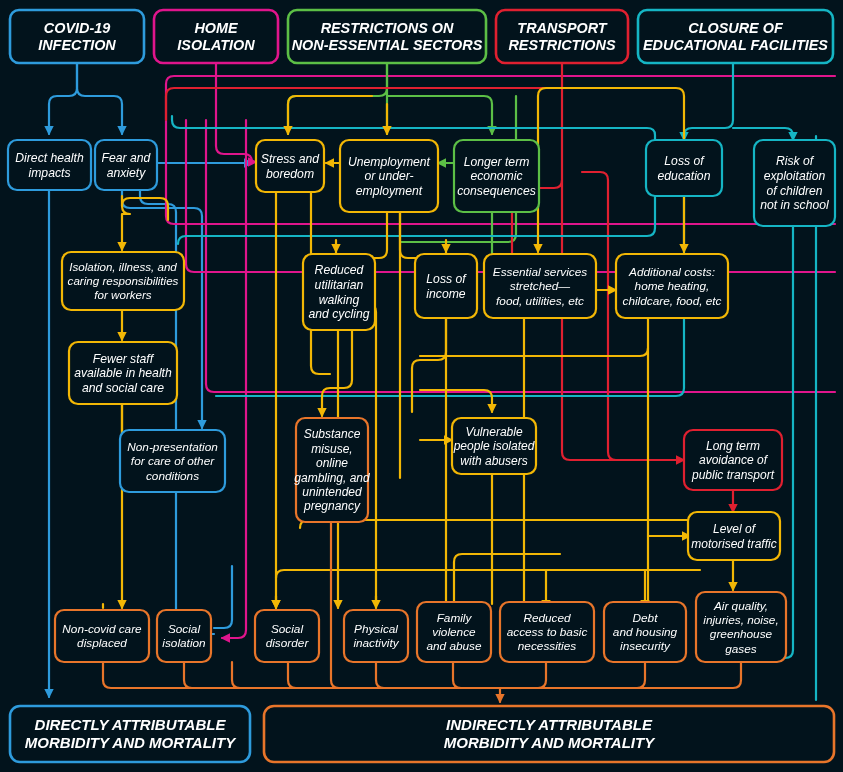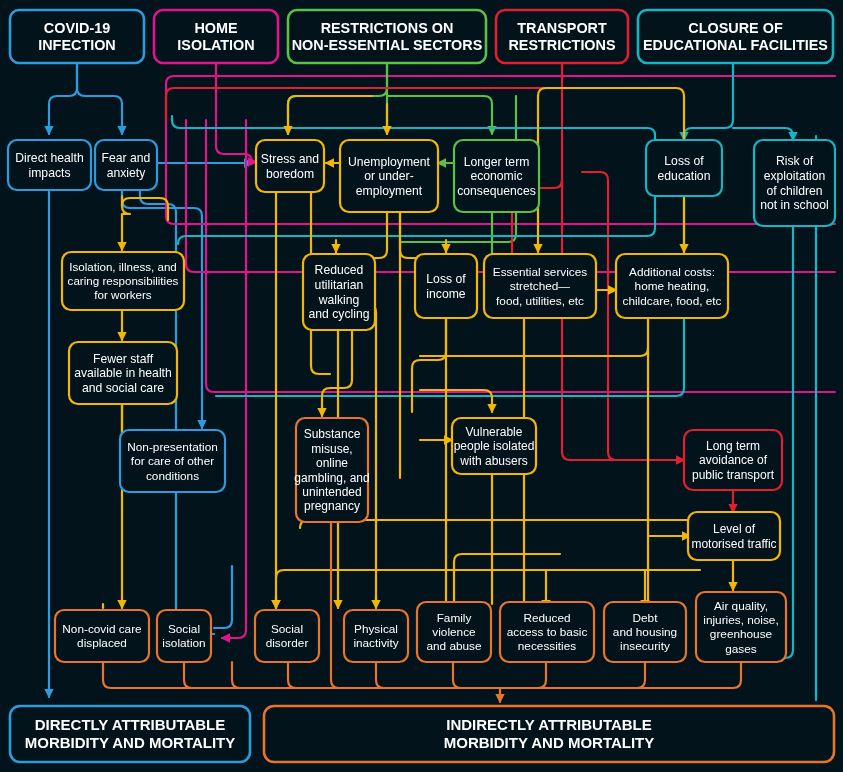--- a/index.html
+++ b/index.html
@@ -1,17 +1,17 @@
 <!DOCTYPE html>
 <html><head>
 <meta charset="utf-8">
 <style>
   html,body{margin:0;padding:0;background:#02131c;}
   body{width:843px;height:772px;overflow:hidden;font-family:"Liberation Sans",sans-serif;}
-  #stage{position:relative;width:843px;height:772px;background:#0f766e;}
+  #stage{position:relative;width:843px;height:772px;background:#0f766e;font-style:italic;}
   svg{position:absolute;left:0;top:0;}
   .nodeText{fill:#ffffff;font-family:"Liberation Sans",sans-serif;}
 </style>
 </head>
 <body>
 
 <div id="stage">
   <svg width="843" height="772" viewBox="0 0 843 772">
     <defs>
       <marker id="ah-blue" viewBox="0 0 10 10" refX="8.6" refY="5" markerWidth="4.4" markerHeight="4.4" orient="auto">

